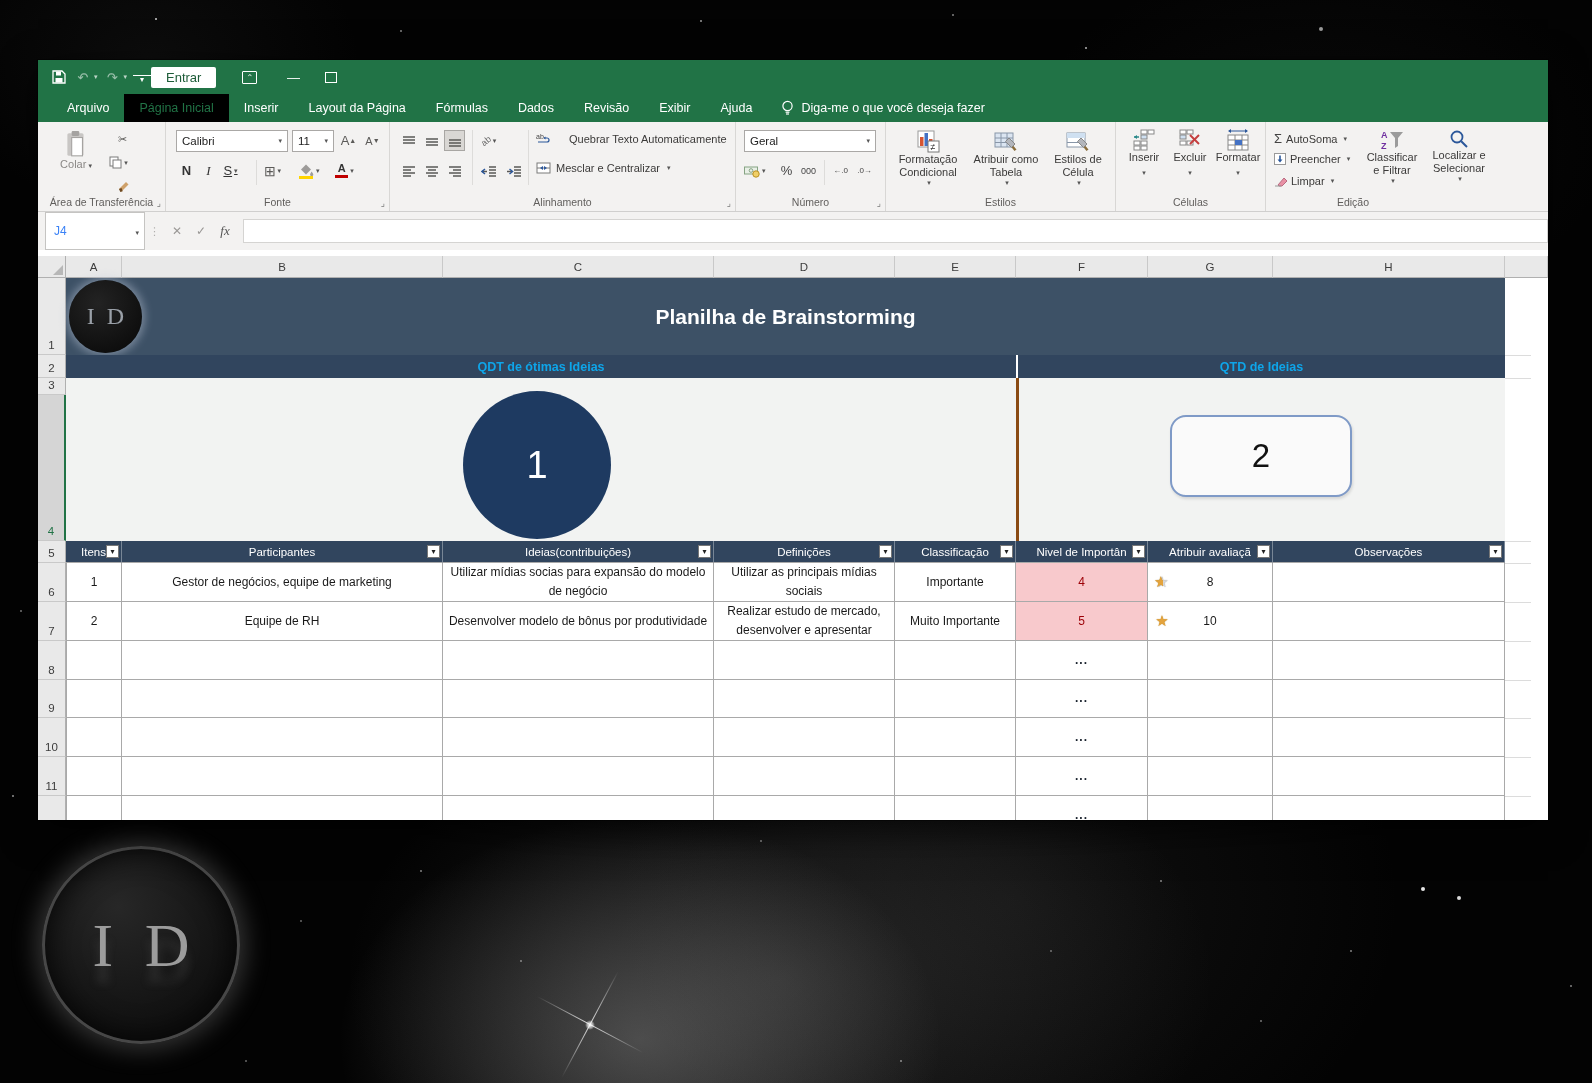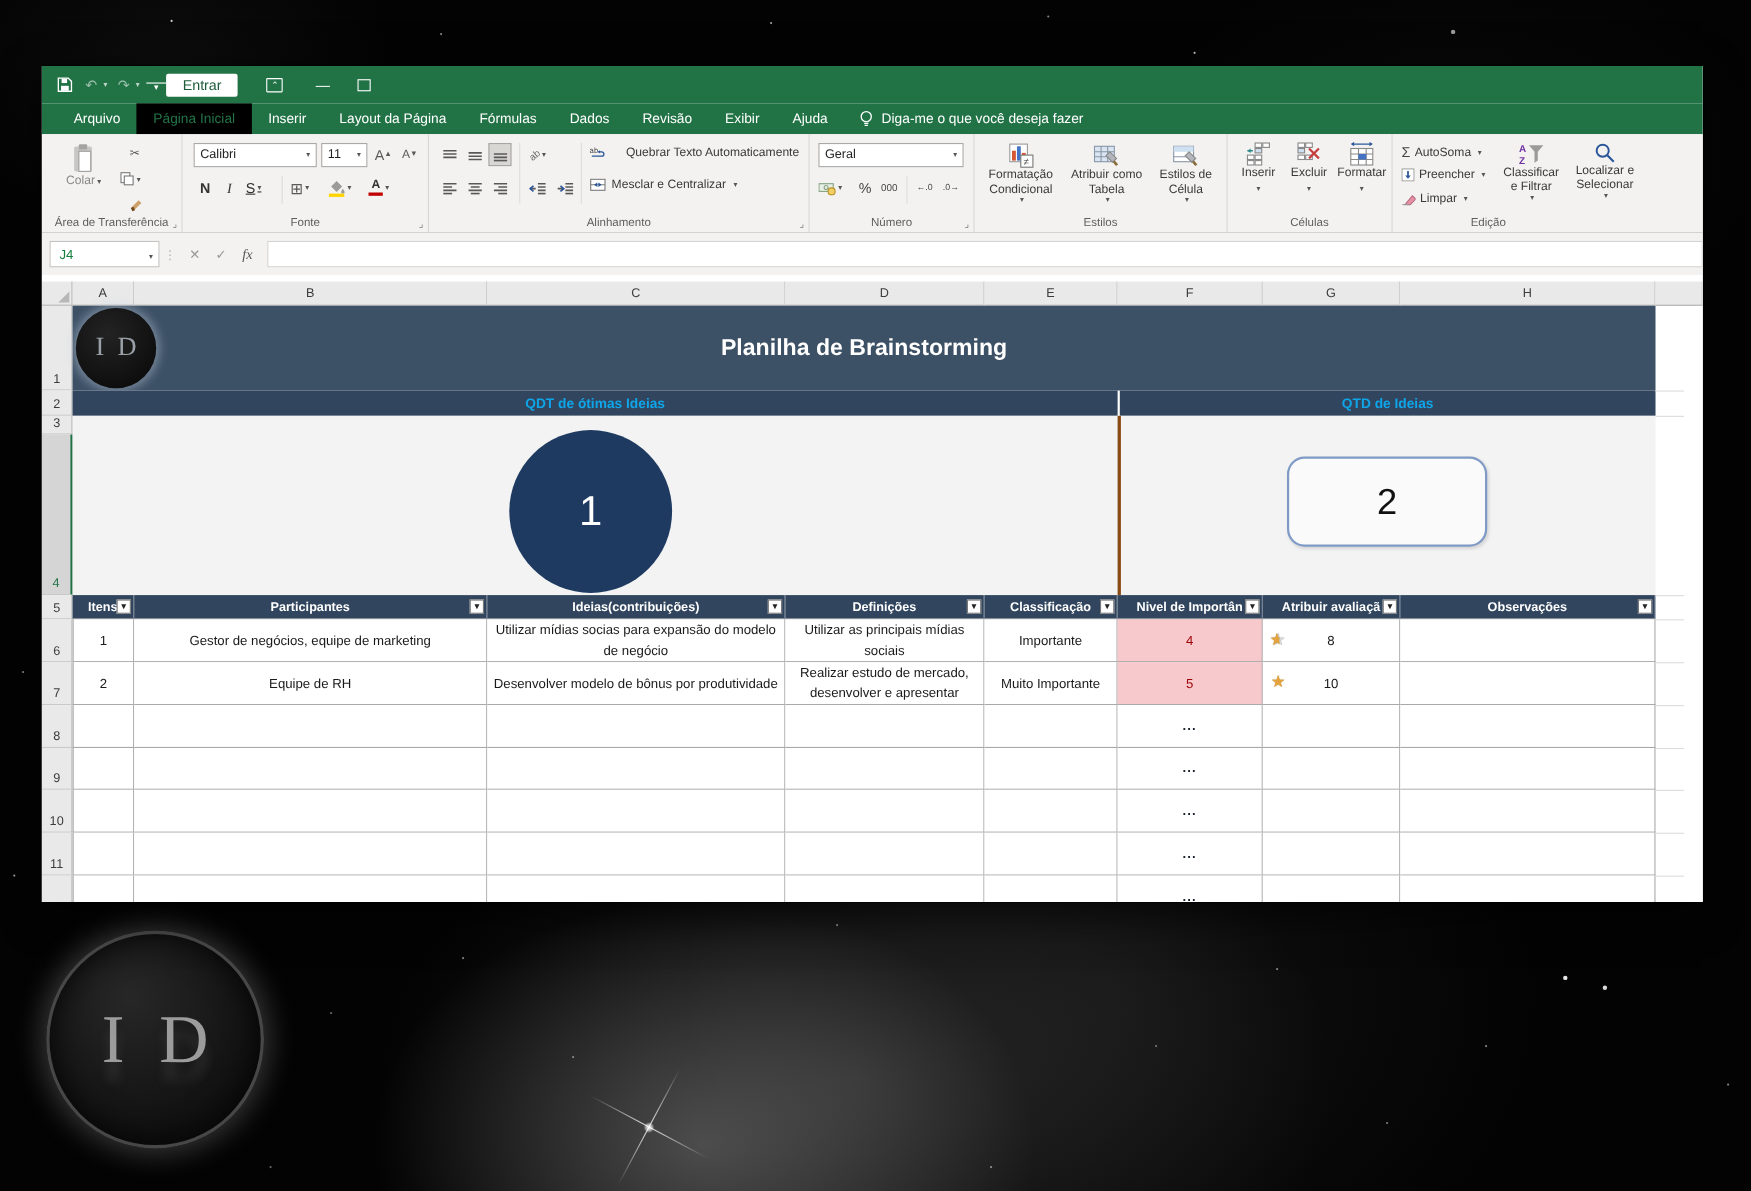--- a/index.html
+++ b/index.html
@@ -73,21 +73,21 @@
   .combo{background:#fff;border:1px solid #aaa8a6;height:22px;display:flex;align-items:center;padding:0 5px;font-size:11.5px;color:#222;justify-content:space-between}
   .mini{min-width:21px;height:21px;display:flex;align-items:center;justify-content:center;color:#5b5a58}
   .sel{background:#d9d7d4;border:1px solid #a8a6a3}
   .bigbtn{position:absolute;display:flex;flex-direction:column;align-items:center;text-align:center;line-height:1.2;color:#3b3a39}
   .vline{position:absolute;top:8px;bottom:18px;width:1px;background:#dddcda}
   .bar-icon line{stroke:#595856;stroke-width:1.5}
   .redx line{stroke:#c43e3e;stroke-width:2}
 
   
   #fbar{position:absolute;left:0;top:152px;right:0;height:38px;background:#f3f2f1;display:flex;align-items:center;padding-left:7px}
-  #namebox{width:100px;height:24px;background:#fff;border:1px solid #c5c4c2;display:flex;align-items:center;padding-left:8px;font-size:12px;color:#15803d;justify-content:space-between}
+  #namebox{width:100px;height:38px;background:#fff;border:1px solid #c5c4c2;display:flex;align-items:center;padding-left:8px;font-size:12px;color:#3b82f6;justify-content:space-between}
   #namebox .ddonly{padding-right:5px}
   .fbtn{width:24px;text-align:center;color:#9a9896;font-size:12px}
   #fx{font-family:"Liberation Serif",serif;font-style:italic;color:#555;font-size:13px}
   #fdots{color:#b0afad;font-size:11px;margin:0 4px;letter-spacing:1px}
   #finput{flex:1;height:24px;background:#fff;border:1px solid #d5d4d2;margin-left:6px;margin-right:0;font-size:12px;padding:0 6px;color:#222}
 
   
   #sheet{position:absolute;left:0;top:190px;right:0;bottom:0;background:#fff;overflow:hidden;font-size:12px;color:#1a1a1a}
   .ch{position:absolute;top:6px;height:22px;background:#e9e9e9;border-right:1px solid #c9c9c9;border-bottom:1px solid #b0b0b0;display:flex;align-items:center;justify-content:center;font-size:11.5px;color:#3c3c3c}
   .rh{position:absolute;left:0;width:28px;background:#e9e9e9;border-right:1px solid #b0b0b0;border-bottom:1px solid #c9c9c9;display:flex;align-items:flex-end;justify-content:center;font-size:11.5px;color:#3c3c3c;padding-bottom:3px}
@@ -97,21 +97,21 @@
   #banner{position:absolute;left:28px;top:28px;width:1439px;height:77px;background:#3d5166;display:flex;align-items:center;justify-content:center;color:#fff;font-size:21px;font-weight:bold}
   #banner-logo{position:absolute;left:3px;top:2px;width:73px;height:73px;border-radius:50%;
     background:radial-gradient(circle at 40% 32%,#232323,#0e0e0e 75%);
     box-shadow:0 0 9px 3px rgba(195,205,220,.45);display:flex;align-items:center;justify-content:center;
     font-family:"Liberation Serif",serif;font-size:24px;font-weight:normal;color:#9aa0a8;letter-spacing:3px;text-indent:3px}
   .section-hdr{position:absolute;top:105px;height:23px;background:#31455e;color:#0ea5e9;font-weight:bold;font-size:12.5px;display:flex;align-items:center;justify-content:center}
   #canvas-area{position:absolute;left:28px;top:128px;width:1439px;height:163px;background:#f2f3f2}
   #brown-line{position:absolute;left:978px;top:128px;width:3px;height:163px;background:#8a4a13}
   #circle-shape{position:absolute;left:425px;top:141px;width:148px;height:148px;border-radius:50%;background:#1e3a61;display:flex;align-items:center;justify-content:center;color:#fff;font-size:38px}
   #box-shape{position:absolute;left:1132px;top:165px;width:182px;height:82px;border:2px solid #7f9ac7;border-radius:16px;background:#fafafa;box-shadow:1px 2px 3px rgba(0,0,0,.12);display:flex;align-items:center;justify-content:center;color:#111;font-size:33px}
-  .hcell{position:absolute;top:291px;height:22px;background:#31455e;color:#fff;font-weight:bold;font-size:11.5px;display:flex;align-items:center;justify-content:center;border-right:1px solid rgba(255,255,255,.35);border-bottom:1px solid #a9a9a9}
+  .hcell{position:absolute;top:291px;height:22px;background:#31455e;color:#fff;font-weight:normal;font-size:11.5px;display:flex;align-items:center;justify-content:center;border-right:1px solid rgba(255,255,255,.35);border-bottom:1px solid #a9a9a9}
   .flt{position:absolute;right:2px;top:4px;width:13px;height:13px;background:#fff;border:1px solid #777;display:flex;align-items:center;justify-content:center}
   .flt::after{content:"▾";font-size:8px;color:#222}
   .cell{position:absolute;background:#fff;border-right:1px solid #a9a9a9;border-bottom:1px solid #a9a9a9;display:flex;align-items:center;justify-content:center;text-align:center;line-height:1.55;padding:0 4px}
   .colA{border-left:1px solid #a9a9a9}
   .pink{background:#f8c9cc;color:#9c0006}
   .dots{font-weight:bold;letter-spacing:1px;color:#17202b}
   .star{position:absolute;left:6px;top:50%;transform:translateY(-50%);width:16px;height:16px;font-size:15px;line-height:16px}
   .star .s-base{position:absolute;inset:0;color:#d8d8d8;text-shadow:0 0 1px #8f8f8f}
   .star .s-base::before{content:"★"}
   .star .s-half{position:absolute;top:0;left:0;width:54%;height:100%;overflow:hidden;color:#e4a33c;text-shadow:0 0 1px #a87c23}

